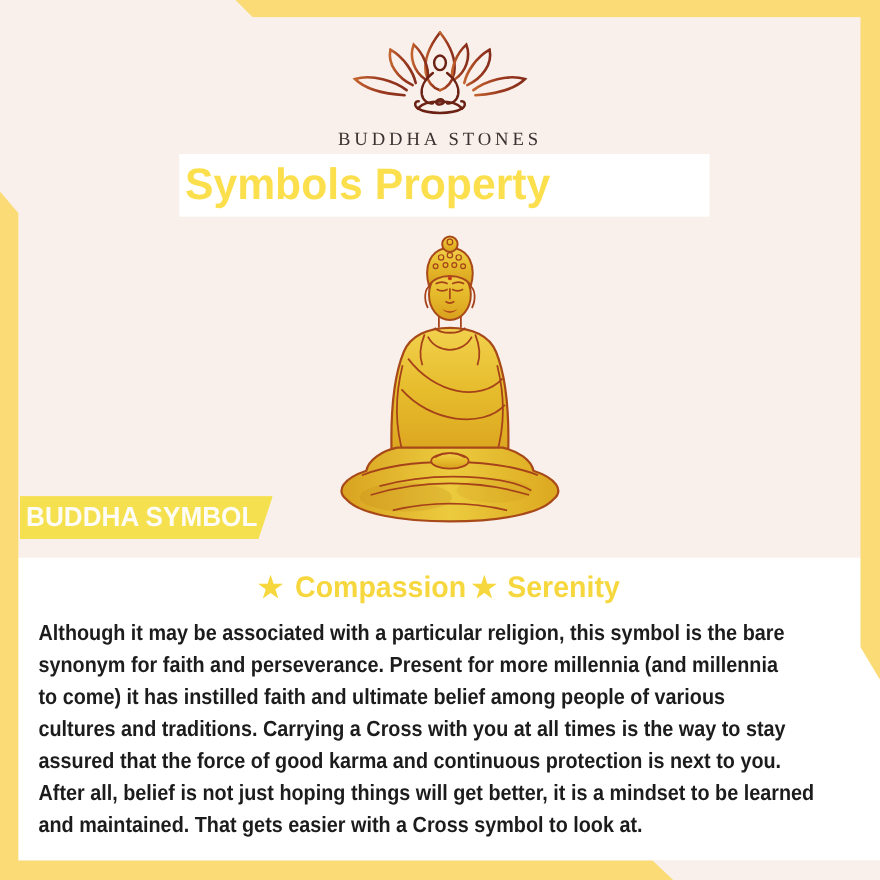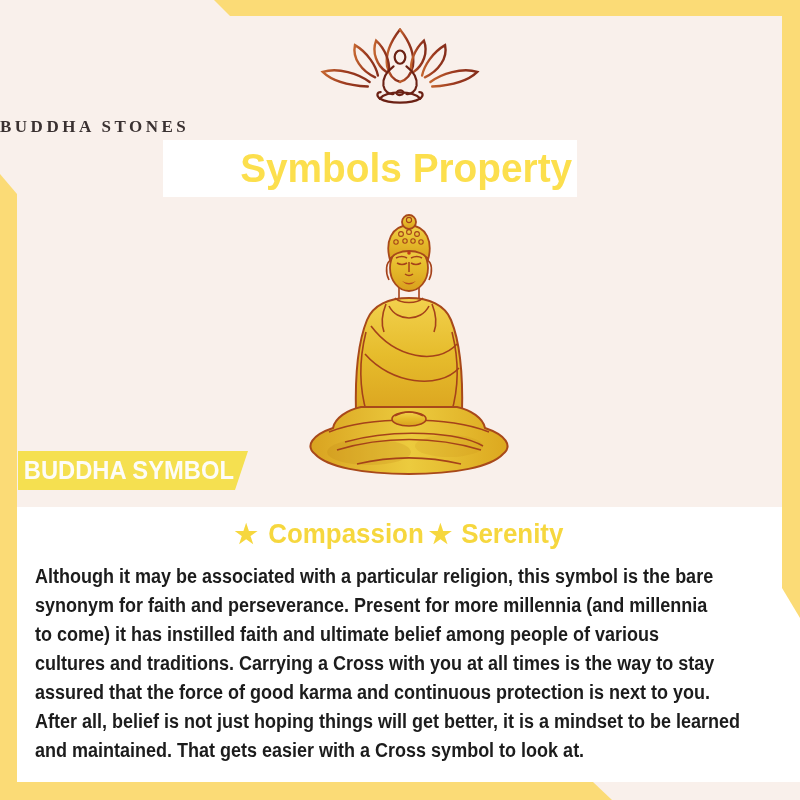--- a/index.html
+++ b/index.html
@@ -21,27 +21,27 @@
                    clip-path:polygon(0 0,18px 0,18px 618px,0 588px); }
   .ribbon-left   { left:0; top:0; width:17px; height:800px;
                    clip-path:polygon(0 174px,17px 194px,17px 800px,0 800px); }
   .ribbon-bottom { left:0; bottom:0; width:612px; height:18px;
                    clip-path:polygon(0 0,593px 0,612px 18px,0 18px); }
   
   .logo-wrap { position:absolute; top:24px; left:50%; transform:translateX(-50%);
                width:190px; height:92px; }
   .brand-name {
     position:absolute; top:117px; left:0; width:100%;
-    text-align:left; font-family:"Liberation Serif", serif;
-    font-size:17px; font-weight:700; letter-spacing:3.5px; color:#3a3131;
+    text-align:center; font-family:"Liberation Serif", serif;
+    font-size:17px; font-weight:400; letter-spacing:3.5px; color:#3a3131;
   }
   
   .title-box {
-    position:absolute; left:163px; top:140px; width:414px; height:57px;
-    background:#ffffff; display:flex; align-items:center; justify-content:flex-end;
+    position:absolute; left:163px; top:140px; width:482px; height:57px;
+    background:#ffffff; display:flex; align-items:center; justify-content:flex-start;
   }
   .title-text {
     font-size:40px; font-weight:700; color:#fcdf4d;
     transform:scaleX(0.97); white-space:nowrap;
   }
   
   .buddha-wrap { position:absolute; left:298px; top:208px; width:222px; height:272px; }
   
   .label-banner {
     position:absolute; left:18px; top:451px; width:230px; height:39px;

